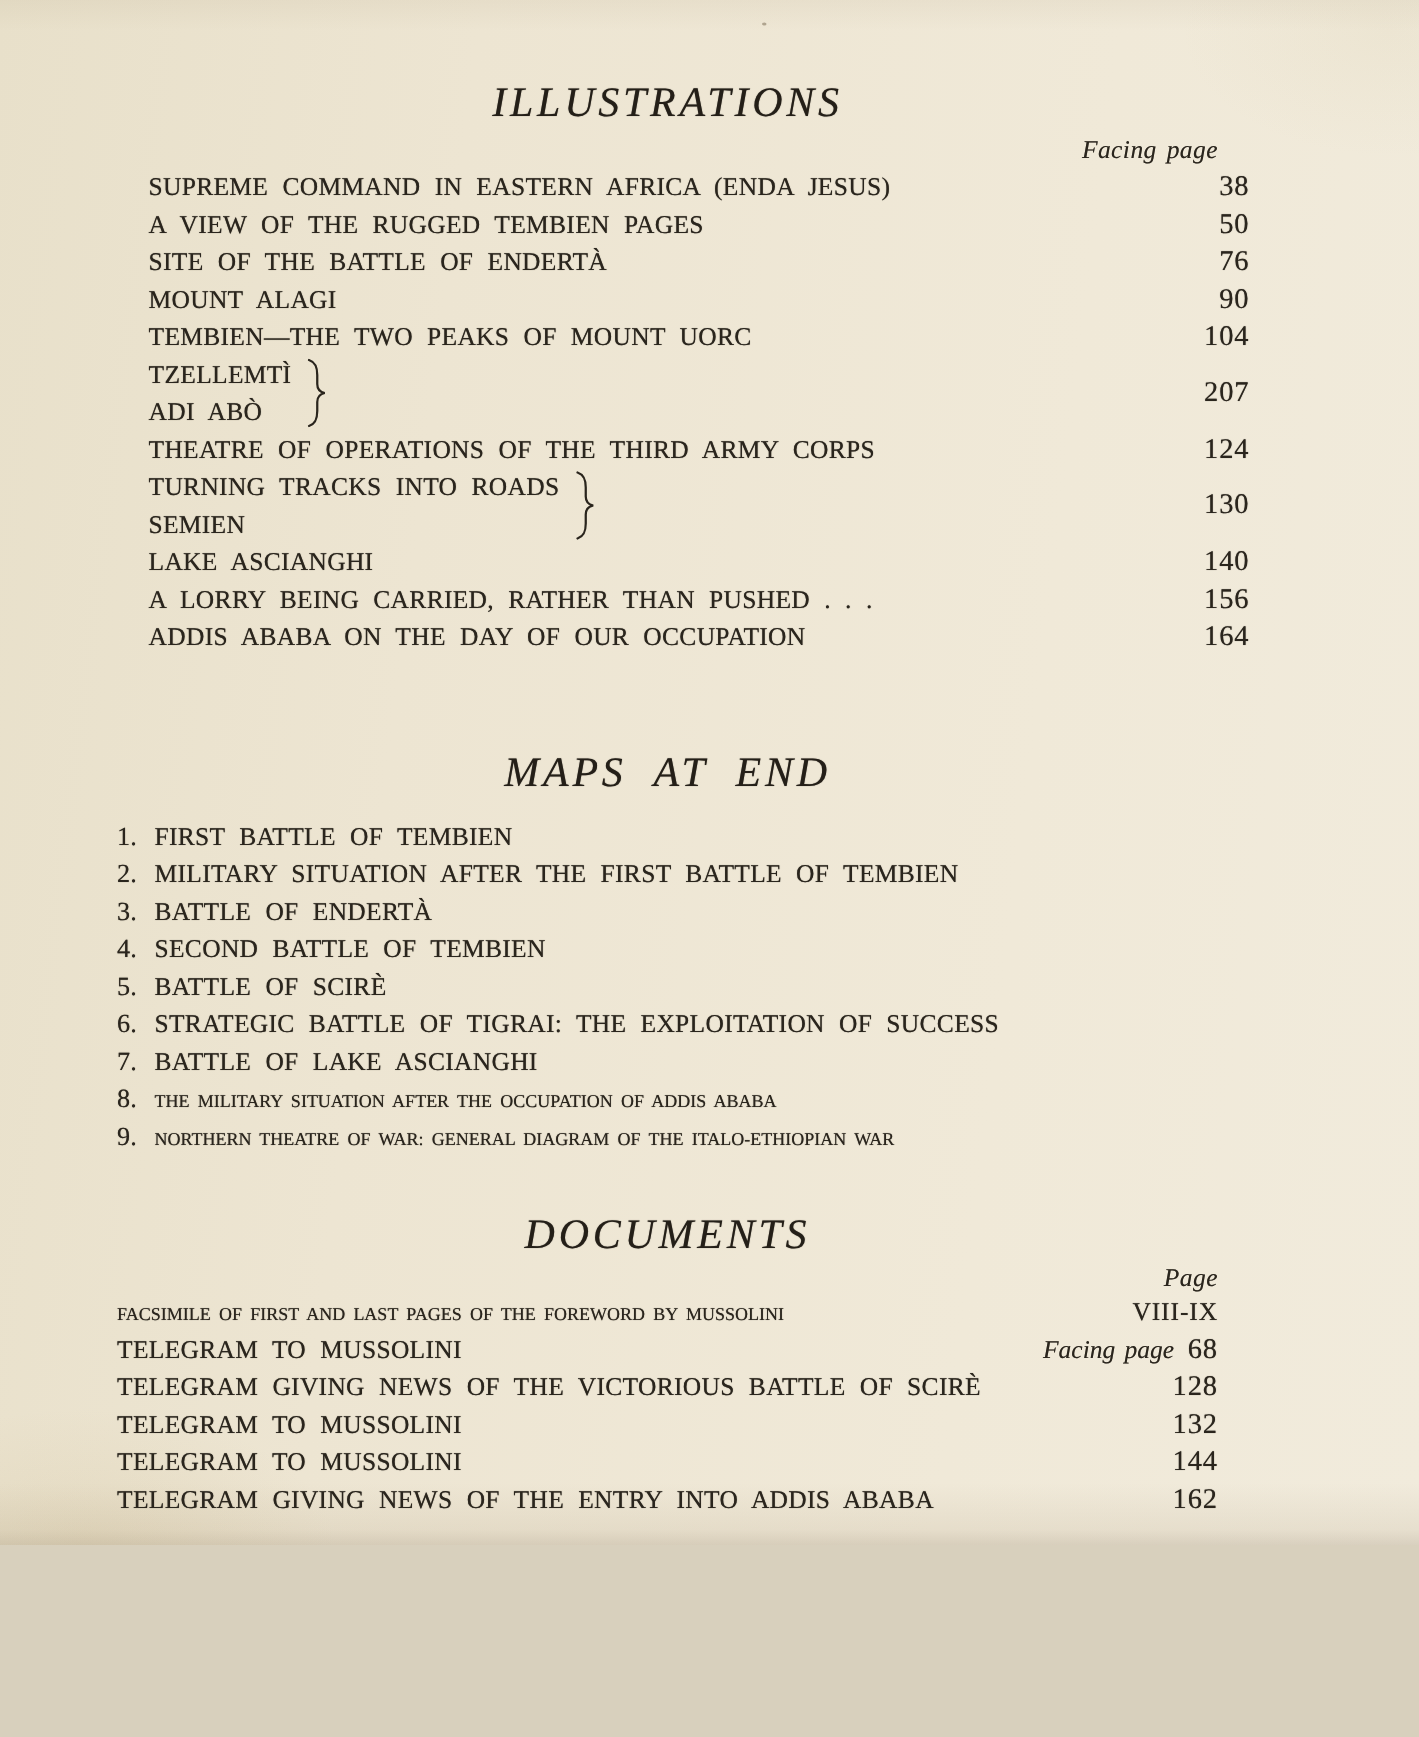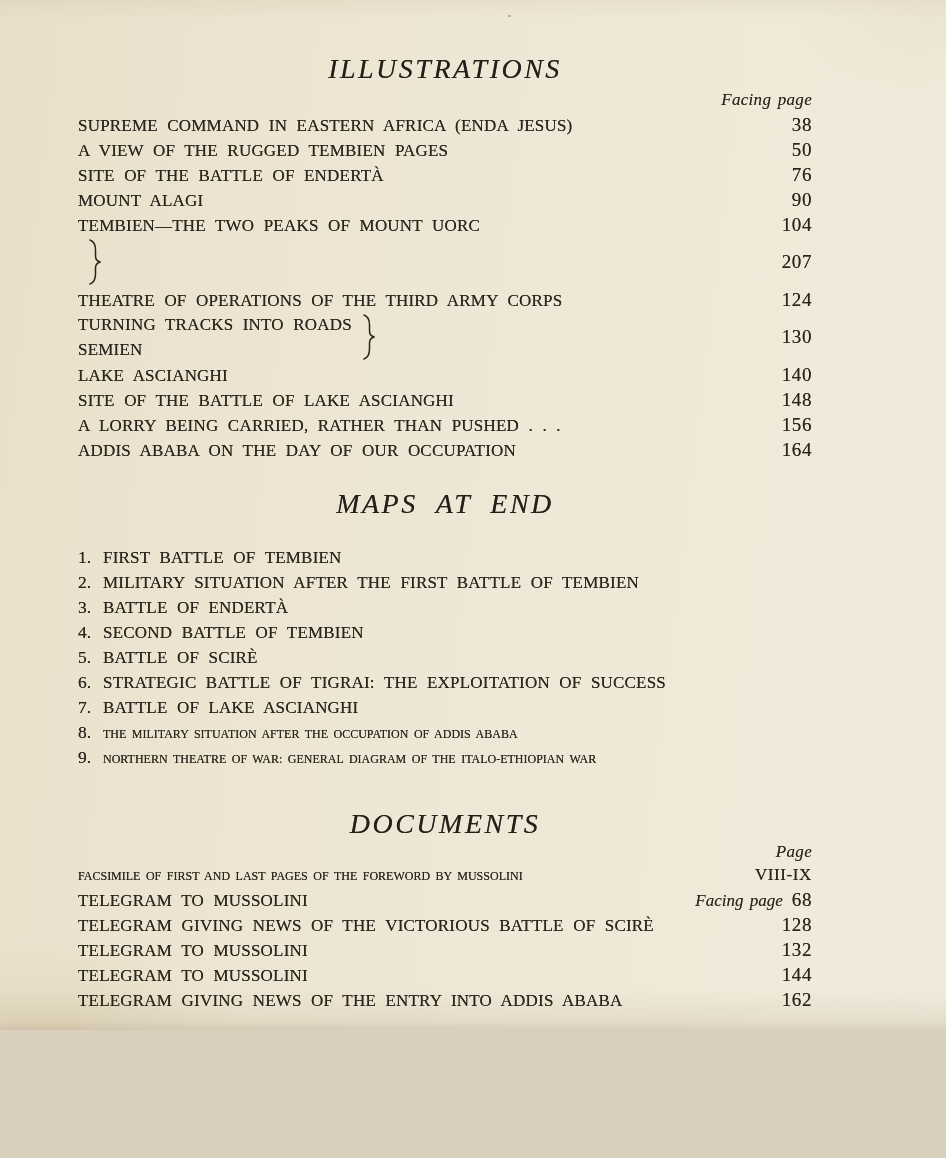--- a/index.html
+++ b/index.html
@@ -77,22 +77,22 @@
   }
   .folio {
     position:absolute; left:0; width:100%; text-align:center;
     font-size:17px; letter-spacing:2px;
     color:#241f18;
     text-shadow:0 0 0.6px rgba(36,31,24,0.7);
   }
   
   #illustrations-title { top:53px; }
   #illustrations-header { top:90px; }
-  #illustrations-list { top:112px; }
-  #maps-title { top:488px; }
+  #illustrations-list { top:112px;margin-left:21px; }
+  #maps-title { top:500px; }
   #maps-list { top:545px; }
   #documents-title { top:808px; }
   #documents-header { top:842px; }
   #documents-list { top:862px; }
   #folio { top:1067px; }
   .speck { position:absolute; border-radius:50%; background:rgba(125,112,88,0.55); }
   .speck.s1 { left:508px; top:15px; width:3px; height:2px; }
   .speck.s2 { left:912px; top:1049px; width:2px; height:3px; opacity:0.6; }
 </style>
 </head>
@@ -123,20 +123,24 @@
         </div>
         <div class="toc-row">
           <span class="entry-label">MOUNT ALAGI</span>
           <span class="page-num">90</span>
         </div>
         <div class="toc-row">
           <span class="entry-label">TEMBIEN—THE TWO PEAKS OF MOUNT UORC</span>
           <span class="page-num">104</span>
         </div>
         <div class="toc-group">
+          <div class="group-lines">
+            <span class="entry-label">TZELLEMTÌ</span>
+            <span class="entry-label">ADI ABÒ</span>
+          </div>
           <span class="group-brace">
             <svg width="14" height="46" viewBox="0 0 14 46">
               <path d="M2 1 C6.5 2.5 7.5 6 7.5 11 L7.5 17 C7.5 20.5 9 22.3 12.5 23 C9 23.7 7.5 25.5 7.5 29 L7.5 35 C7.5 40 6.5 43.5 2 45" fill="none" stroke="#2a251d" stroke-width="1.5" stroke-linecap="round"></path>
             </svg>
           </span>
           <span class="group-spacer"></span>
           <span class="page-num">207</span>
         </div>
         <div class="toc-row">
           <span class="entry-label">THEATRE OF OPERATIONS OF THE THIRD ARMY CORPS</span>
@@ -153,24 +157,20 @@
             </svg>
           </span>
           <span class="group-spacer"></span>
           <span class="page-num">130</span>
         </div>
         <div class="toc-row">
           <span class="entry-label">LAKE ASCIANGHI</span>
           <span class="page-num">140</span>
         </div>
         <div class="toc-row">
-          <span class="entry-label">SITE OF THE BATTLE OF LAKE ASCIANGHI</span>
-          <span class="page-num">148</span>
-        </div>
-        <div class="toc-row">
           <span class="entry-label">A LORRY BEING CARRIED, RATHER THAN PUSHED . . .</span>
           <span class="page-num">156</span>
         </div>
         <div class="toc-row">
           <span class="entry-label">ADDIS ABABA ON THE DAY OF OUR OCCUPATION</span>
           <span class="page-num">164</span>
         </div>
       </div>
 
     <div class="section-title" id="maps-title">MAPS AT END</div>

